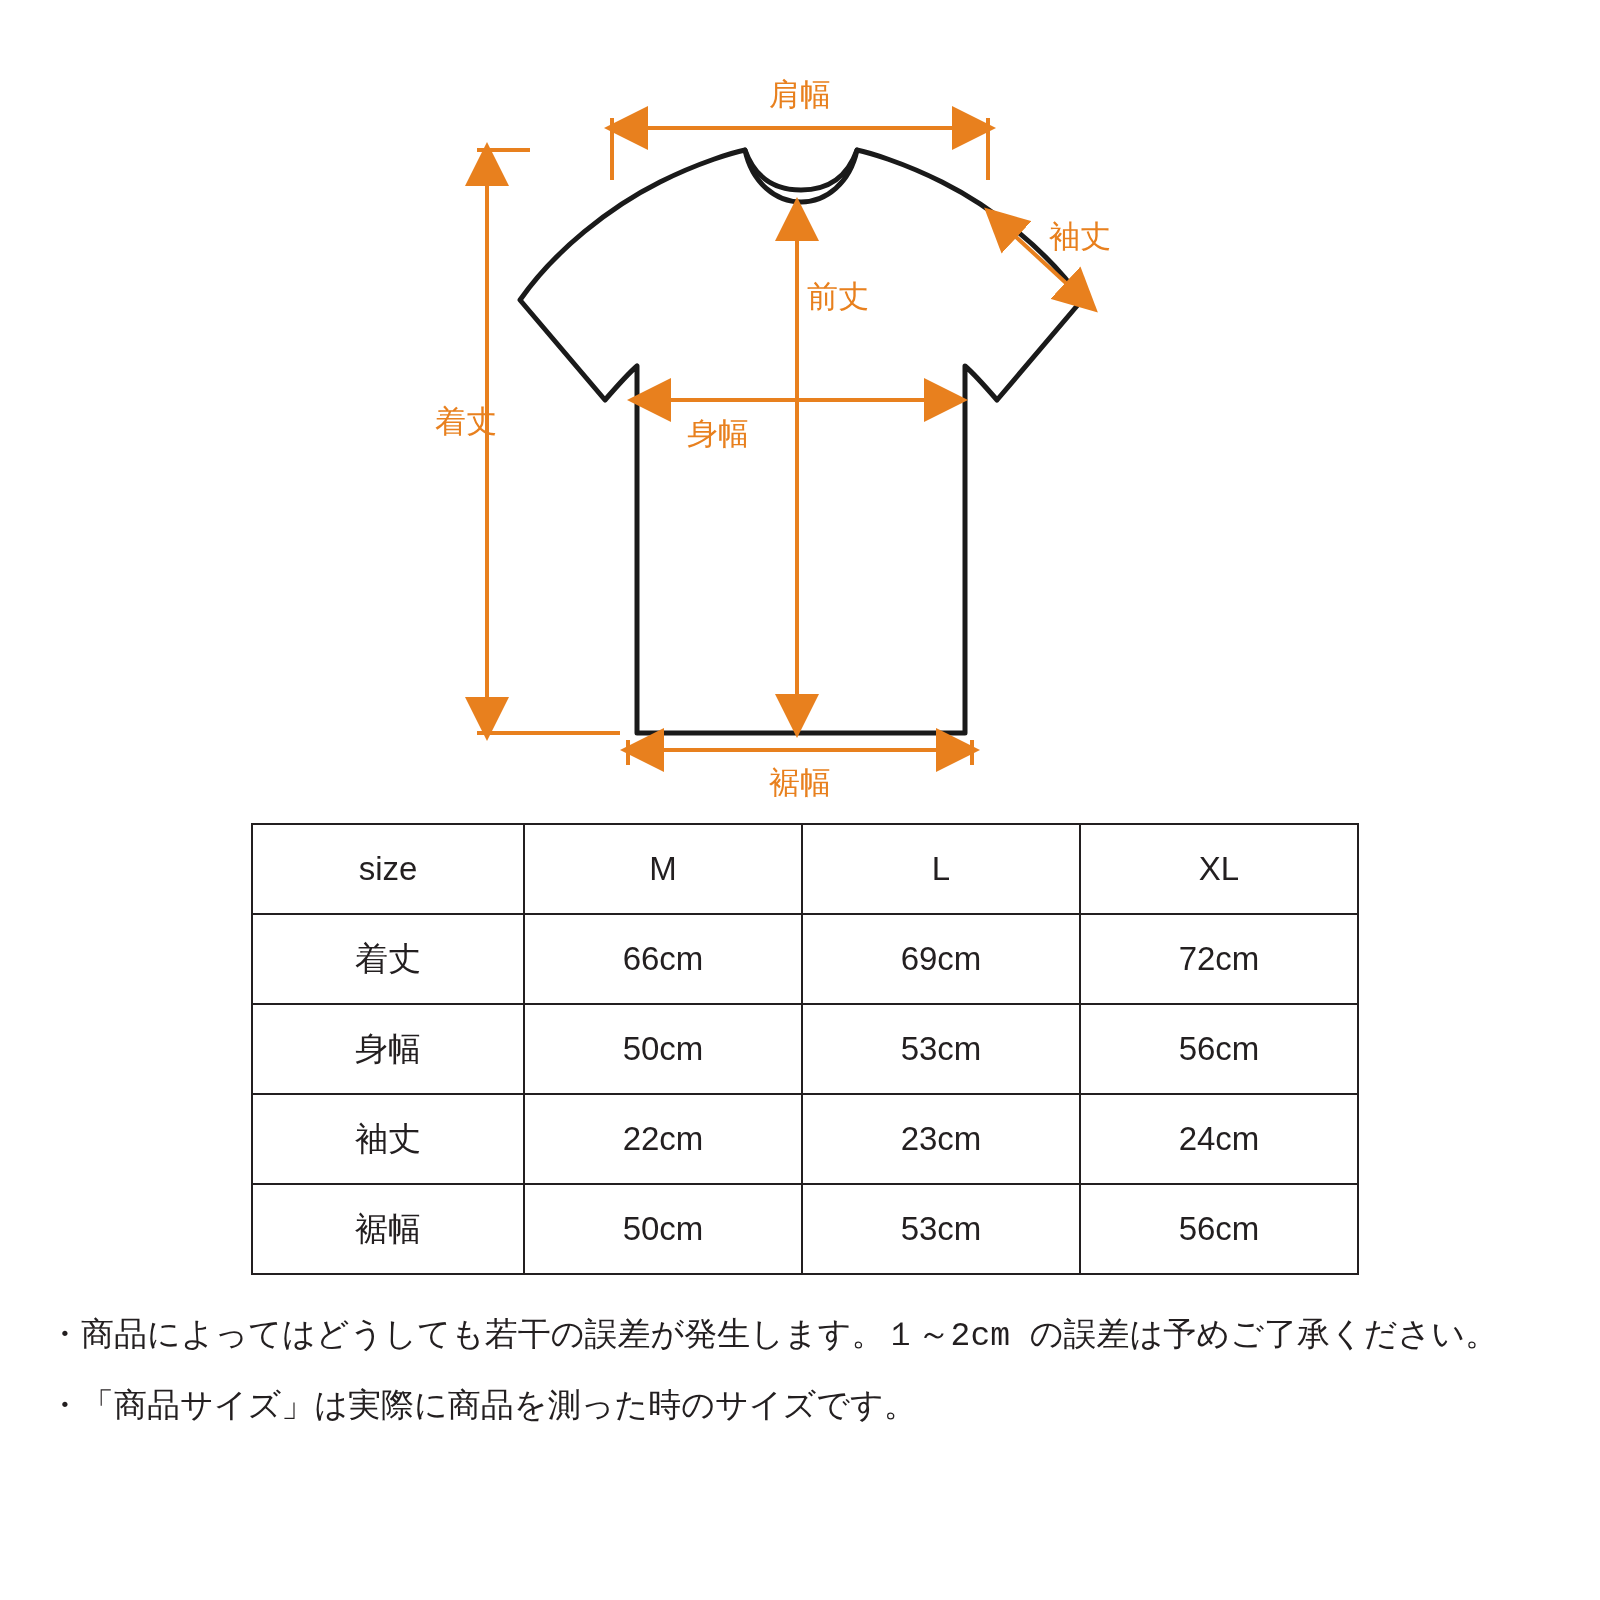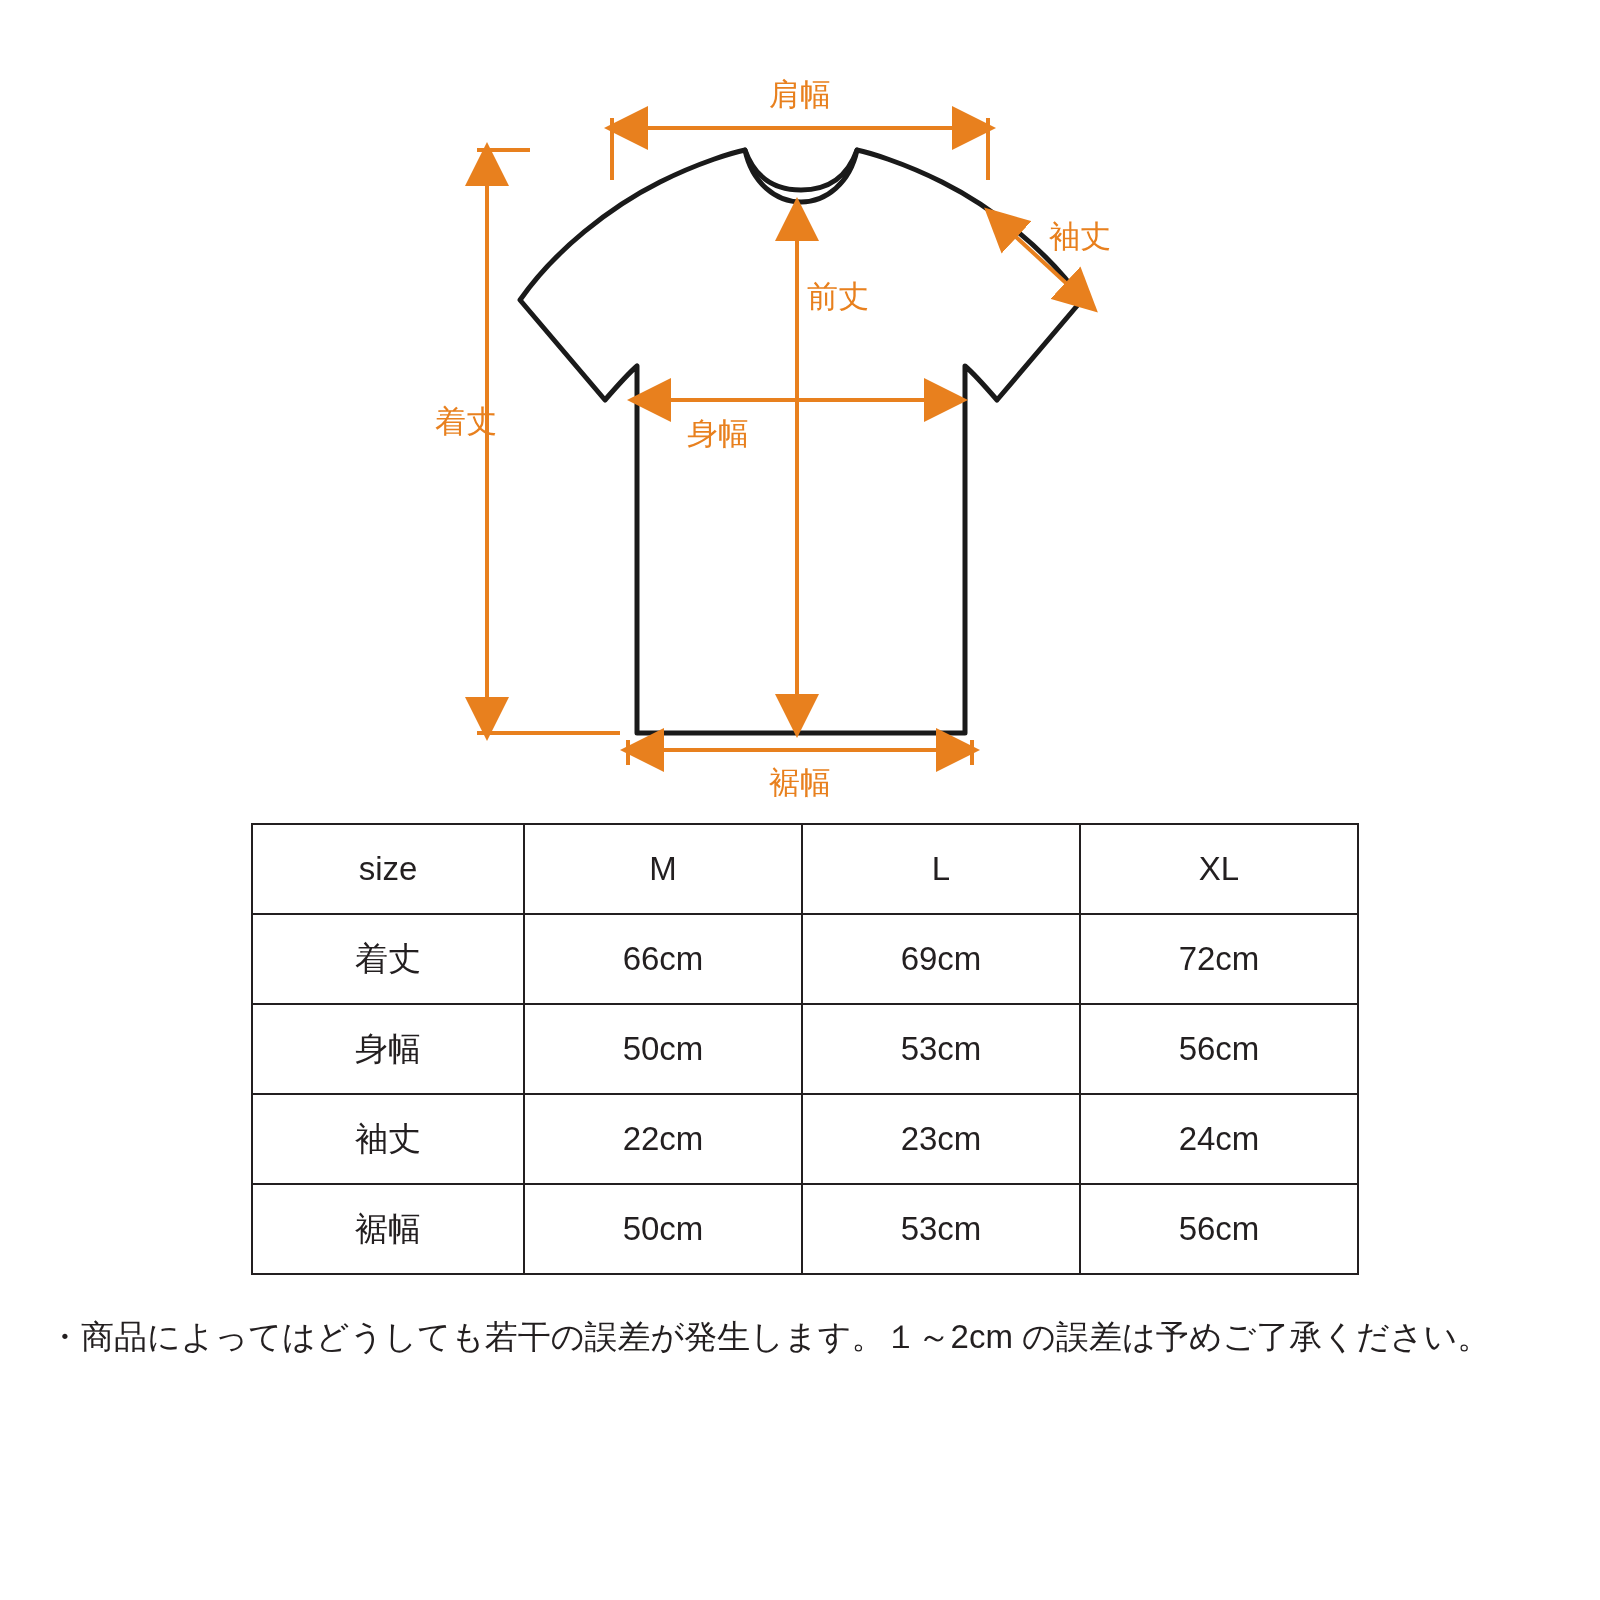--- a/index.html
+++ b/index.html
@@ -55,20 +55,21 @@
   #size-table .col-label { width: 270px; border-radius: 21px; }
   #size-table .col-val { width: 276px; }
   #size-table .jp { font-size: 33px; }
 
   
   #notes {
     position: absolute;
     left: 48px;
     top: 1320px;
     width: 1520px;
+    font-family: Liberation Mono, monospace;
   }
   #notes .note {
     font-size: 33px;
     line-height: 1.0;
     color: #231f20;
     margin-bottom: 38px;
     white-space: nowrap;
   }
 </style>
 </head>
@@ -181,15 +182,16 @@
         <td class="jp">裾幅</td>
         <td>50cm</td>
         <td>53cm</td>
         <td>56cm</td>
       </tr>
     </tbody>
   </table>
 
   <div id="notes">
     <div class="note">・商品によってはどうしても若干の誤差が発生します。１～2cm の誤差は予めご了承ください。</div>
+    <div class="note">・「商品サイズ」は実際に商品を測った時のサイズです。</div>
   </div>
 
 </div>
 
 </body></html>

